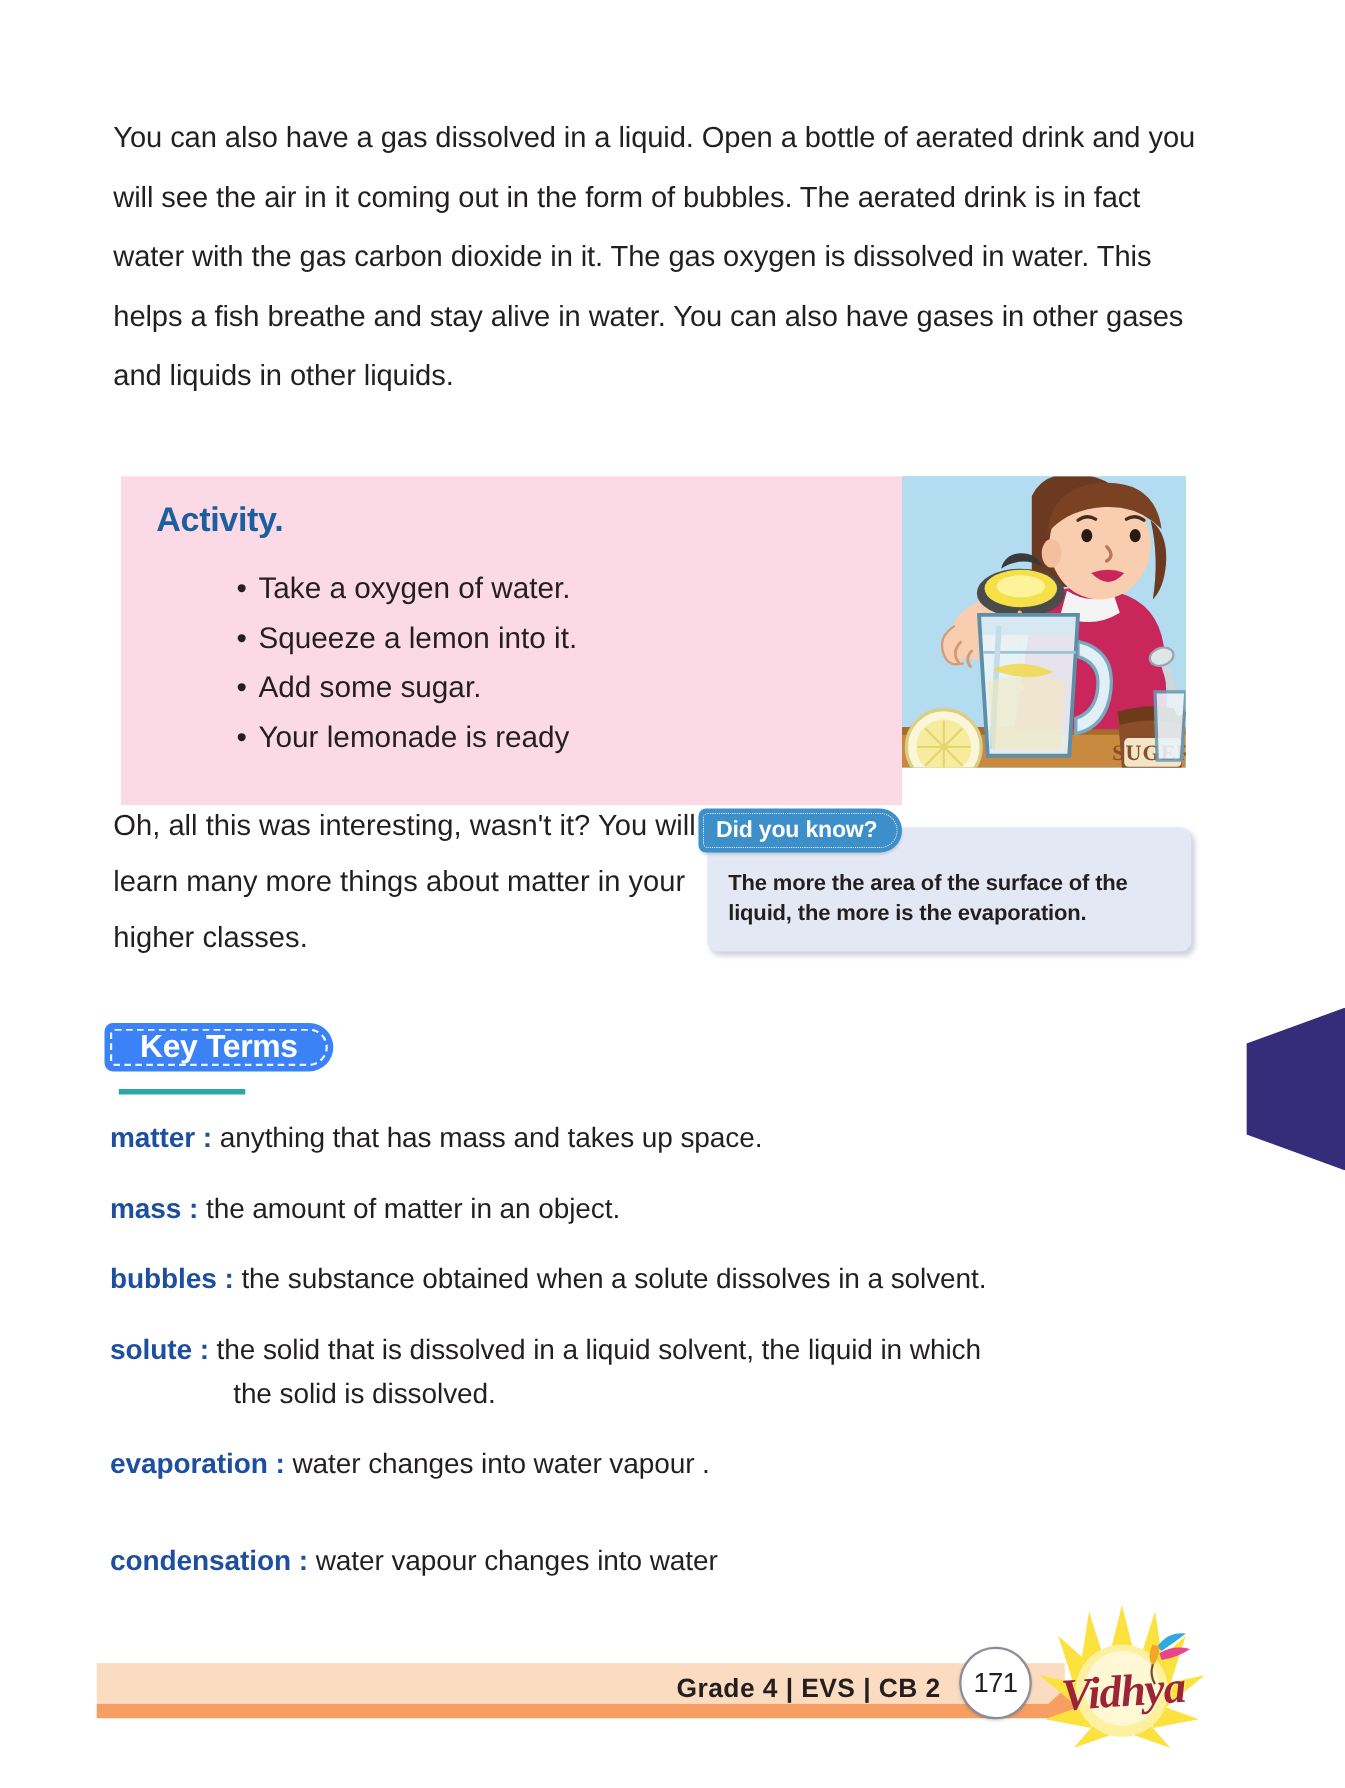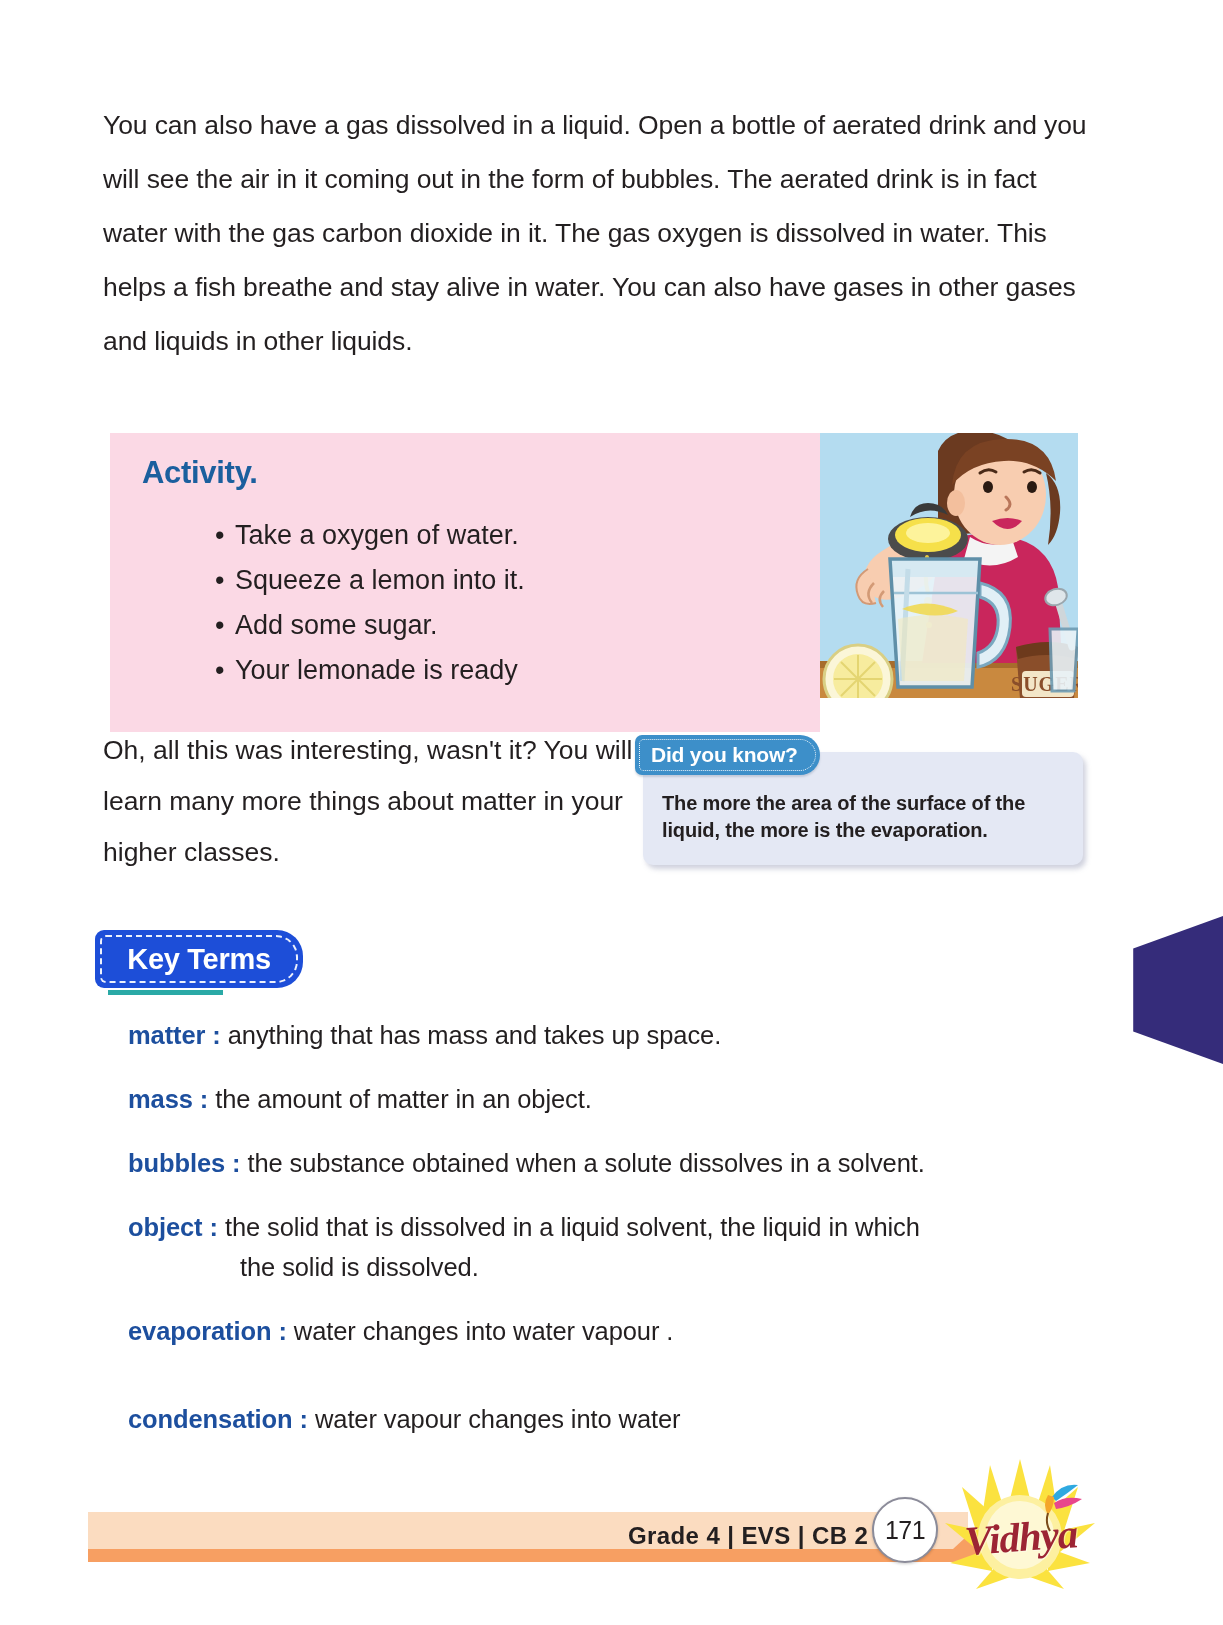--- a/index.html
+++ b/index.html
@@ -175,22 +175,22 @@
     left: 13px;
     top: 60px;
     width: 115px;
     height: 5px;
     background: #2aa9a6;
   }
   #keyterms-badge {
     position: absolute;
     left: 0; top: 0;
     width: 208px;
-    height: 58px;
-    background: #1d4ed8;
+    height: 44px;
+    background: #3b82f6;
     border-radius: 9px 26px 26px 9px;
     display: flex;
     align-items: center;
     justify-content: center;
   }
   #keyterms-badge::after {
     content: "";
     position: absolute;
     left: 5px; top: 5px; right: 5px; bottom: 5px;
     border: 2px dashed rgba(255,255,255,0.92);
@@ -210,21 +210,20 @@
     left: 5px;
     top: 85px;
     width: 975px;
   }
   .keyterm-row {
     font-size: 25.5px;
     line-height: 40px;
     color: #231f20;
     margin-bottom: 24px;
     letter-spacing: -0.1px;
-    margin-left: 28px;
   }
   .keyterm-name {
     color: #1d4f9e;
     font-weight: bold;
   }
   .keyterm-colon {
     color: #1d4f9e;
     font-weight: bold;
   }
   .keyterm-def2 {
@@ -255,21 +254,21 @@
     position: absolute;
     right: -22px;
     top: -37px;
     width: 40px;
     height: 50px;
     background: #f79f62;
     clip-path: polygon(0 74%, 100% 0, 100% 100%, 0 100%);
   }
   #footer-text {
     position: absolute;
-    left: 628px;
+    left: 615px;
     top: 1522px;
     font-size: 24px;
     font-weight: bold;
     color: #231f20;
     letter-spacing: 0.4px;
     white-space: nowrap;
   }
   #page-number-circle {
     position: absolute;
     left: 872px;
@@ -457,21 +456,21 @@
       <span class="keyterm-def">the amount of matter in an object.</span>
     </div>
 
     <div class="keyterm-row">
       <span class="keyterm-name">bubbles</span>
       <span class="keyterm-colon">:</span>
       <span class="keyterm-def">the substance obtained when a solute dissolves in a solvent.</span>
     </div>
 
     <div class="keyterm-row">
-      <span class="keyterm-name">object</span>
+      <span class="keyterm-name">solute</span>
       <span class="keyterm-colon">:</span>
       <span class="keyterm-def">the solid that is dissolved in a liquid solvent, the liquid in which</span>
       <span class="keyterm-def2">the solid is dissolved.</span>
     </div>
 
     <div class="keyterm-row" id="keyterm-row-5">
       <span class="keyterm-name">evaporation</span>
       <span class="keyterm-colon">:</span>
       <span class="keyterm-def">water changes into water vapour .</span>
     </div>

